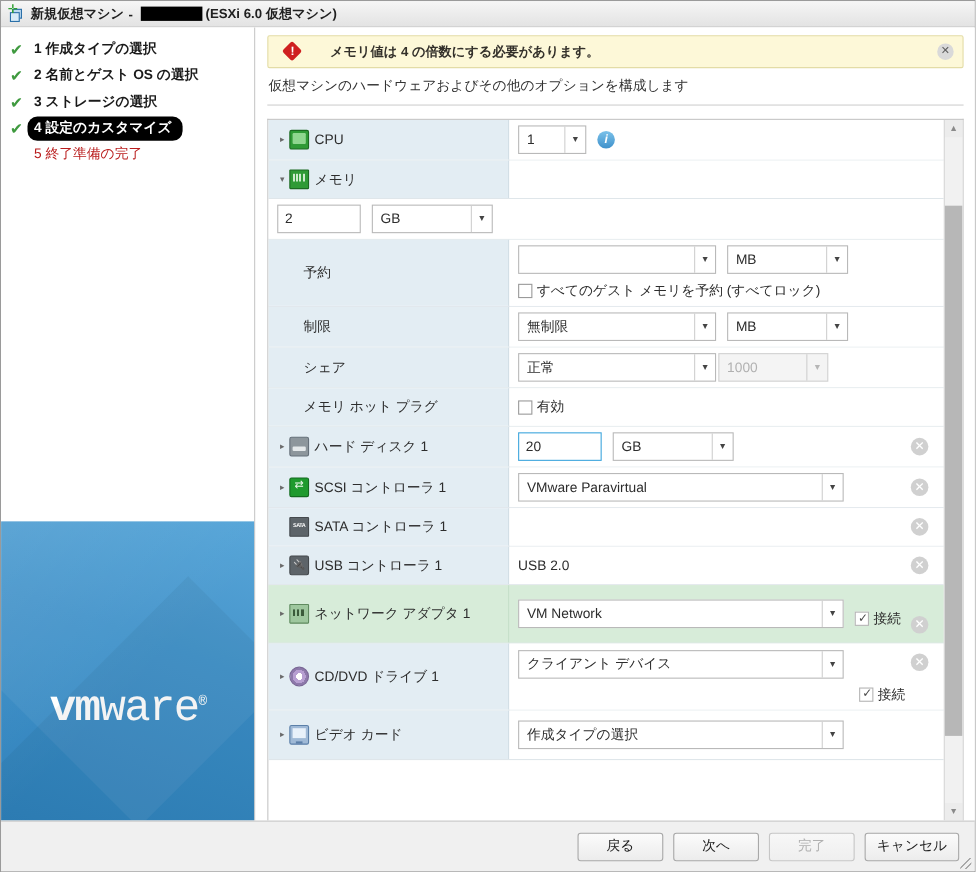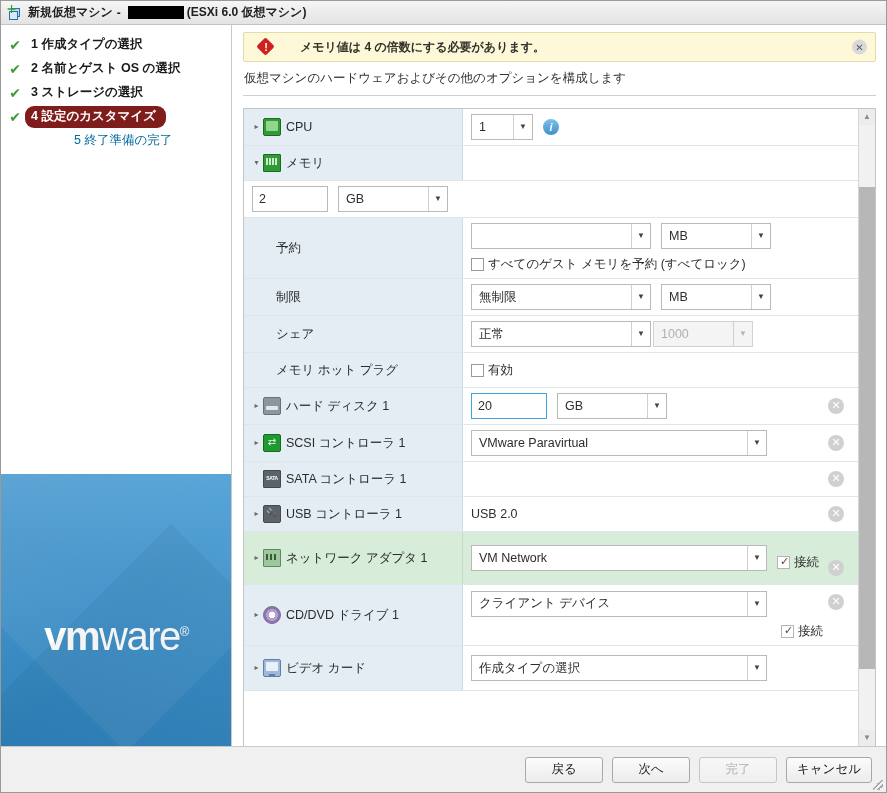--- a/index.html
+++ b/index.html
@@ -103,25 +103,25 @@
     line-height: 14px;
     text-align: center;
   }
   .step .lbl {
     margin-left: 2px;
     padding: 2px 10px 3px 6px;
     border-radius: 9px;
     font-weight: bold;
   }
   .step.active .lbl {
-    background: #7f1d1d;
+    background: #000000;
     color: #ffffff;
   }
   .step.plain .lbl { font-weight: normal; }
-  .step.plain { color: #0369a1; margin-left: 43px; }
+  .step.plain { color: #b91c1c; }
 
   #brand {
     margin-top: auto;
     height: 272px;
     flex: 0 0 272px;
     background:
       linear-gradient(135deg, rgba(255,255,255,0.09) 0%, rgba(255,255,255,0) 55%),
       linear-gradient(200deg, #4da0d6 0%, #3c90c9 40%, #2f81bb 100%);
     position: relative;
     overflow: hidden;
@@ -138,27 +138,27 @@
     content: "";
     position: absolute;
     right: -90px; bottom: -140px;
     width: 300px; height: 300px;
     background: rgba(0,0,0,0.045);
     transform: rotate(45deg);
   }
   #vmware-logo {
     position: absolute;
     left: 50%;
-    top: 140px;
+    top: 149px;
     transform: translateX(-50%);
     color: #ffffff;
     font-size: 40px;
     letter-spacing: -1.5px;
     white-space: nowrap;
-    font-family: Liberation Sans, sans-serif;
+    font-family: Liberation Mono, monospace;
   }
   #vmware-logo .vm { font-weight: bold; }
   #vmware-logo .ware { font-weight: 300; }
   #vmware-logo .reg { font-size: 13px; vertical-align: super; }
 
   
   #main {
     flex: 1 1 auto;
     min-width: 0;
     display: flex;

